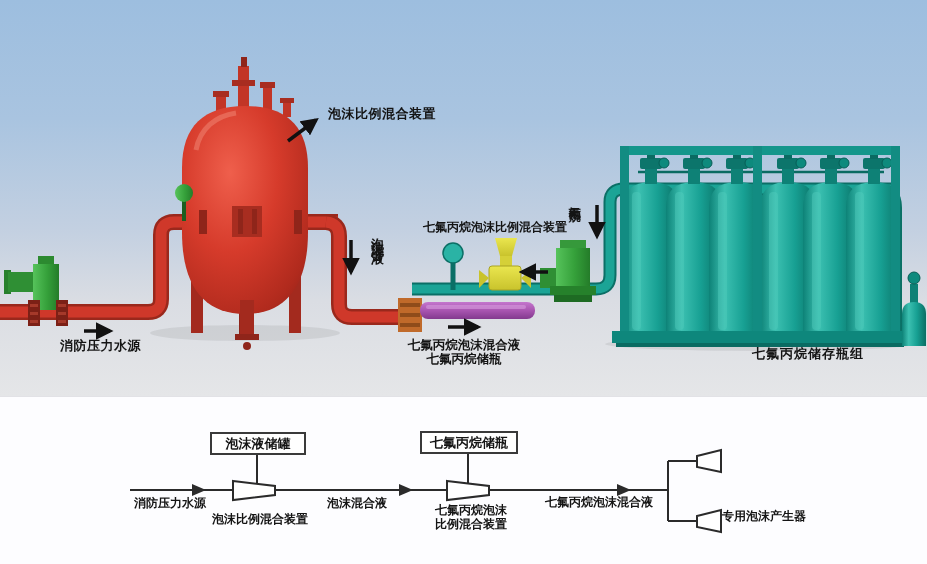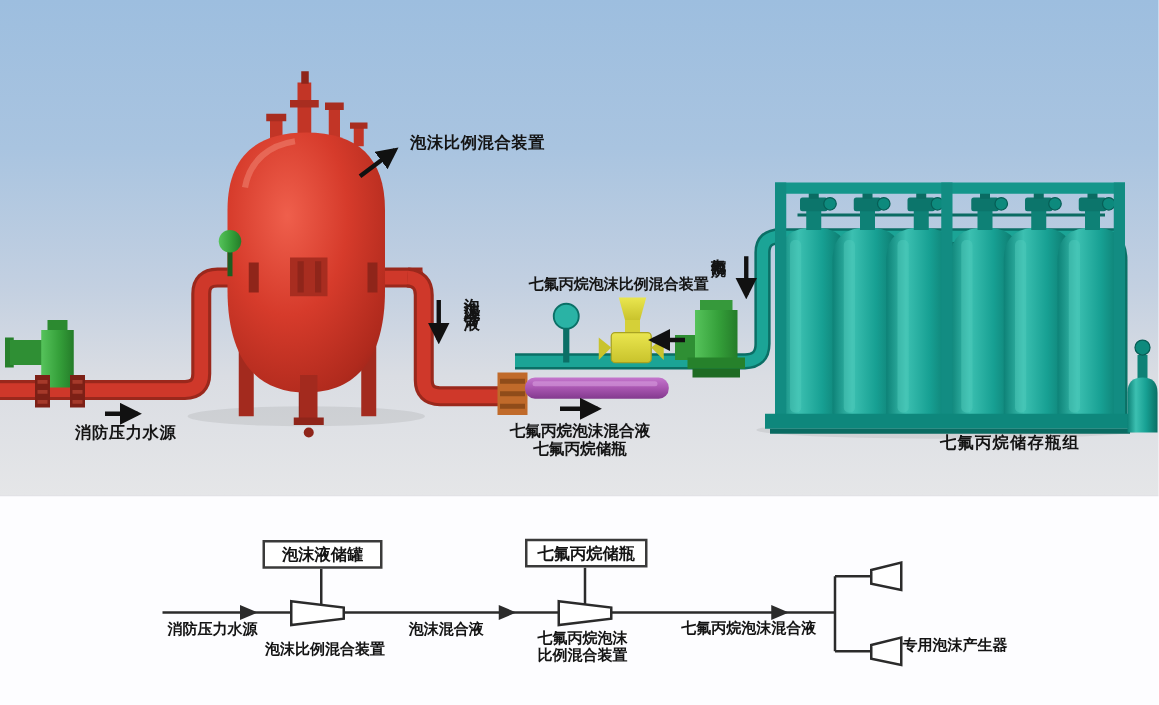--- a/index.html
+++ b/index.html
@@ -4,21 +4,21 @@
 <style>
   html,body{margin:0;padding:0;background:#fff;}
   .stage{position:relative;width:927px;height:564px;overflow:hidden;
          font-family:Liberation Sans, sans-serif;}
   .scene{position:absolute;left:0;top:0;width:927px;height:396px;
          background:linear-gradient(#9dbedf 0%,#a9c4e0 30%,#c3d0e1 58%,#dadde3 76%,#e5e6e8 100%);}
   .flat{position:absolute;left:0;top:396px;width:927px;height:168px;background:#fdfdff;border-top:1px solid #e2e2e6;}
   svg{position:absolute;left:0;top:0;}
   .lbl{position:absolute;font-weight:bold;color:#141414;font-size:13px;white-space:nowrap;line-height:1.15;}
   .vlbl{writing-mode:vertical-rl;letter-spacing:3px;}
-  .lbl.small{font-size:12px;}
+  .lbl.small{font-size:12px;text-align:right;}
   .center{text-align:center;}
   .box{position:absolute;border:2px solid #3a3a3a;background:#fff;box-sizing:border-box;
        height:23px;display:flex;align-items:center;justify-content:center;
        font-weight:bold;font-size:13px;color:#141414;white-space:nowrap;}
 </style>
 </head>
 <body>
 
 <div class="stage">
 

